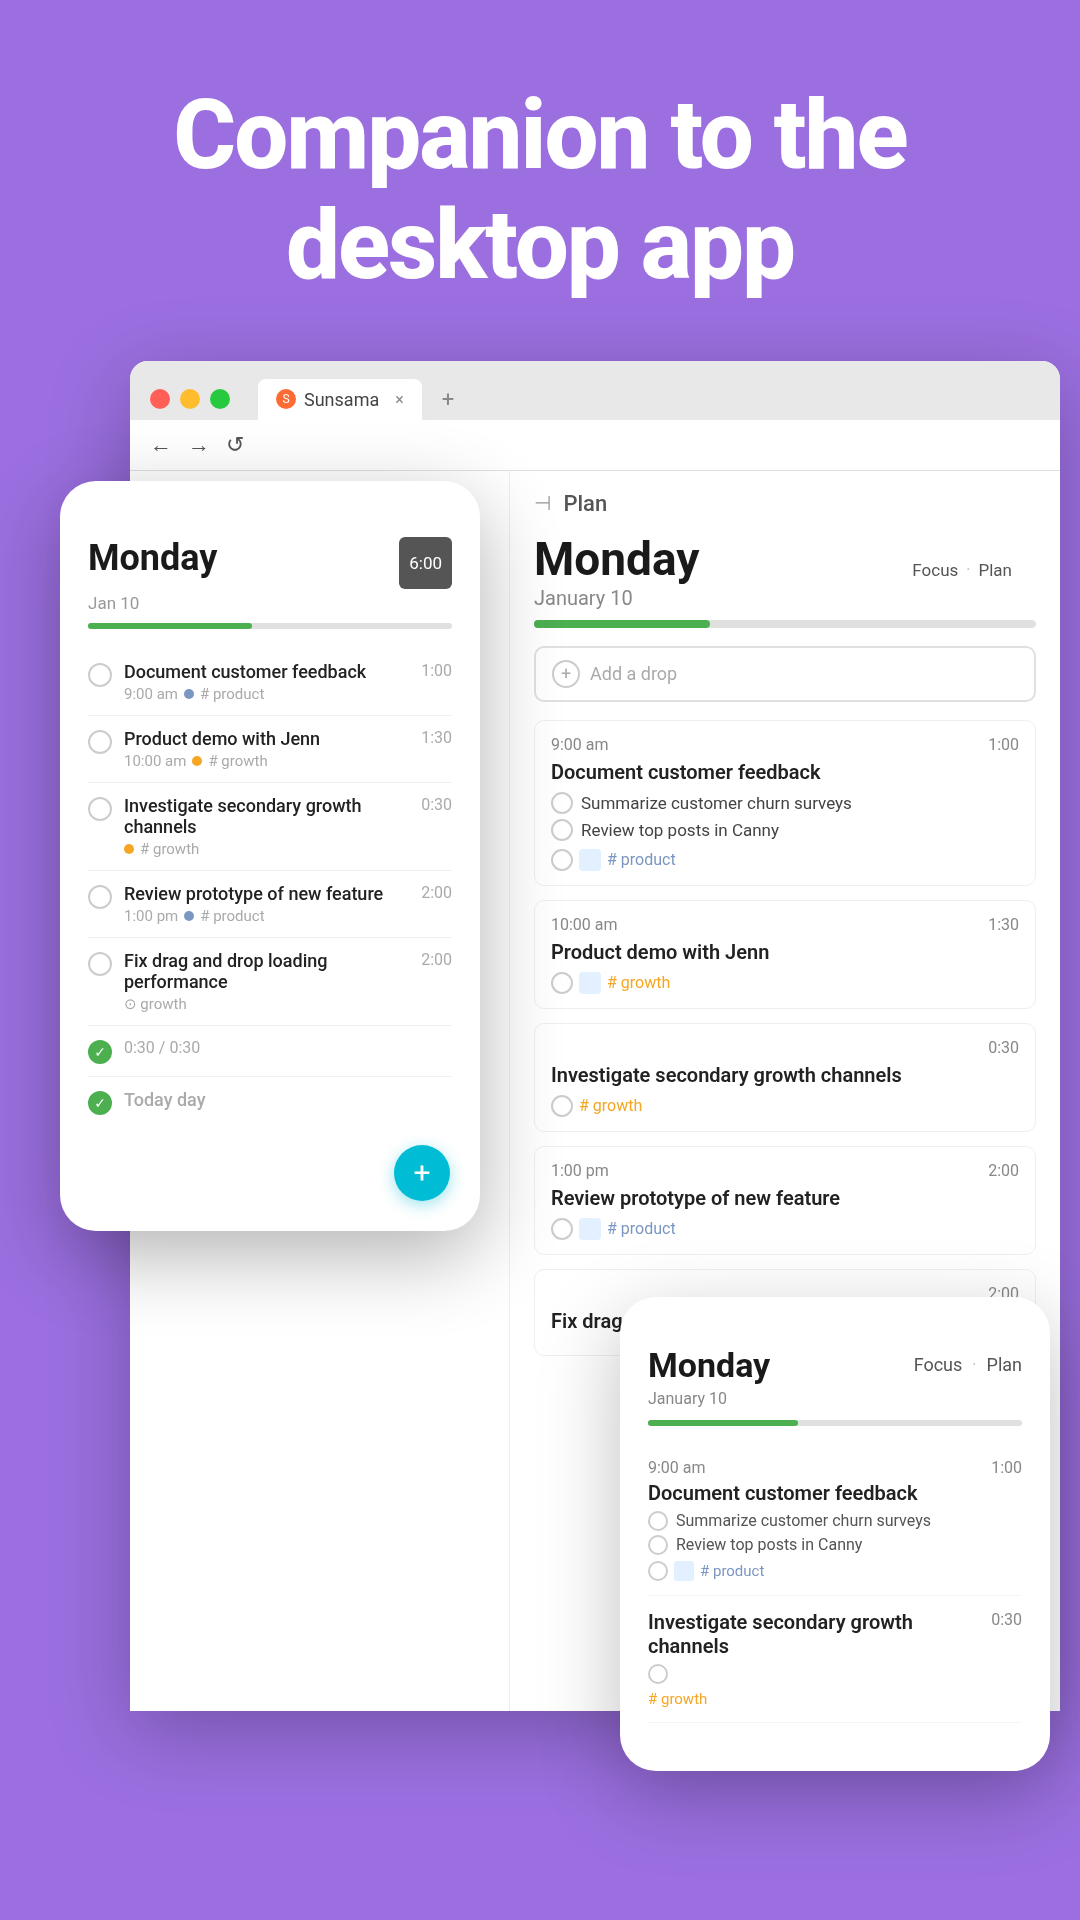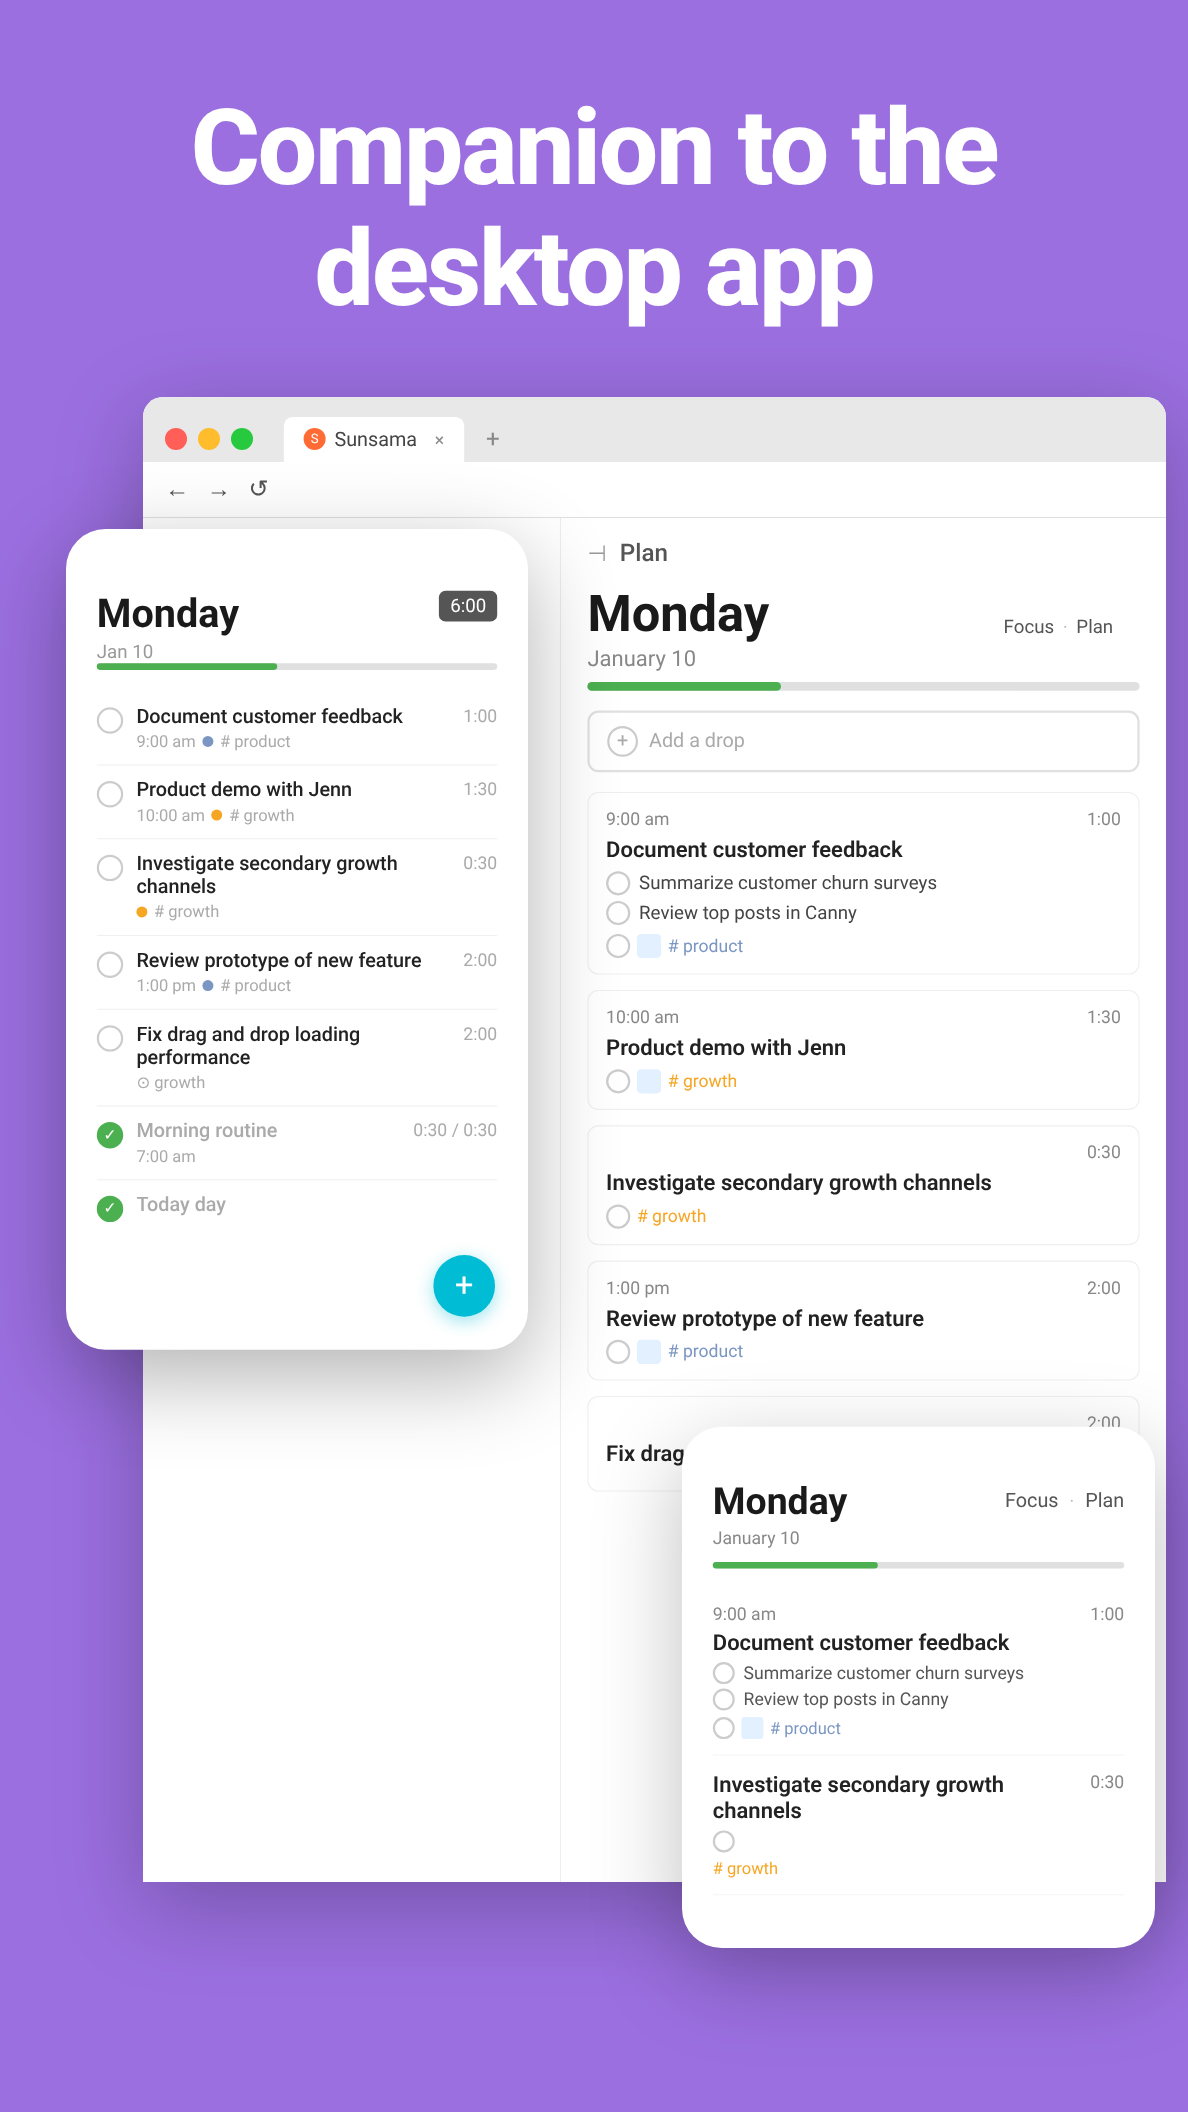--- a/index.html
+++ b/index.html
@@ -284,27 +284,27 @@
     }
     .mobile-day-title {
       font-size: 36px;
       font-weight: 700;
       color: #1a1a1a;
     }
     .mobile-time-badge {
       background: #555;
       color: white;
       border-radius: 6px;
-      padding: 4px 10px;
+      padding: 16px 10px;
       font-size: 17px;
     }
     .mobile-date {
       font-size: 17px;
       color: #999;
-      margin-bottom: 0;
+      margin-bottom: 10px;
     }
     .mobile-progress {
       height: 6px;
       background: #e0e0e0;
       border-radius: 3px;
       margin-bottom: 20px;
     }
     .mobile-progress-fill {
       height: 6px;
       background: #4CAF50;
@@ -696,26 +696,20 @@
           <div class="mobile-task-title">Fix drag and drop loading performance</div>
           <div class="mobile-task-meta">
             <span style="color:#aaa;">⊙ growth</span>
           </div>
         </div>
         <div class="mobile-task-duration">2:00</div>
       </div>
 
       <div class="mobile-task">
         <div class="mobile-check done">✓</div>
-        <div class="mobile-task-info">
-          <div class="mobile-task-title" style="color:#aaa;">Morning routine</div>
-          <div class="mobile-task-meta">
-            <span>7:00 am</span>
-          </div>
-        </div>
         <div class="mobile-task-duration" style="color:#aaa;">0:30 / 0:30</div>
       </div>
 
       <div class="mobile-task" style="border-bottom:none;">
         <div class="mobile-check done">✓</div>
         <div class="mobile-task-info">
           <div class="mobile-task-title" style="color:#aaa;">Today day</div>
         </div>
       </div>
     </div>

